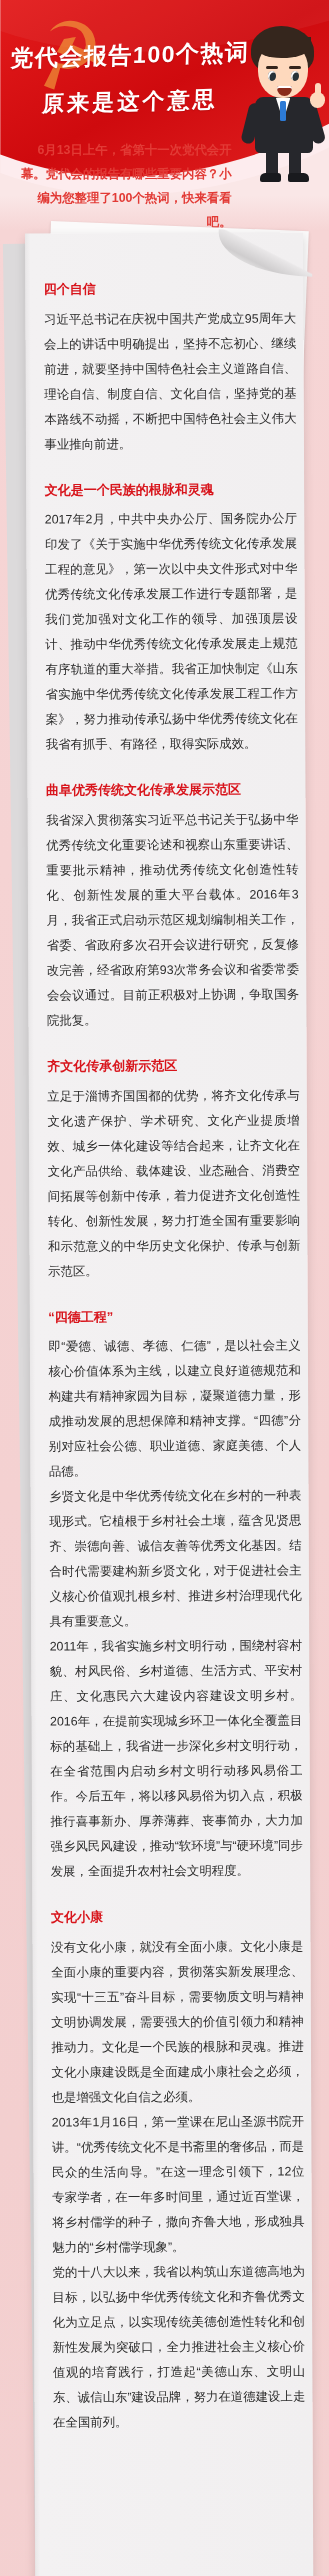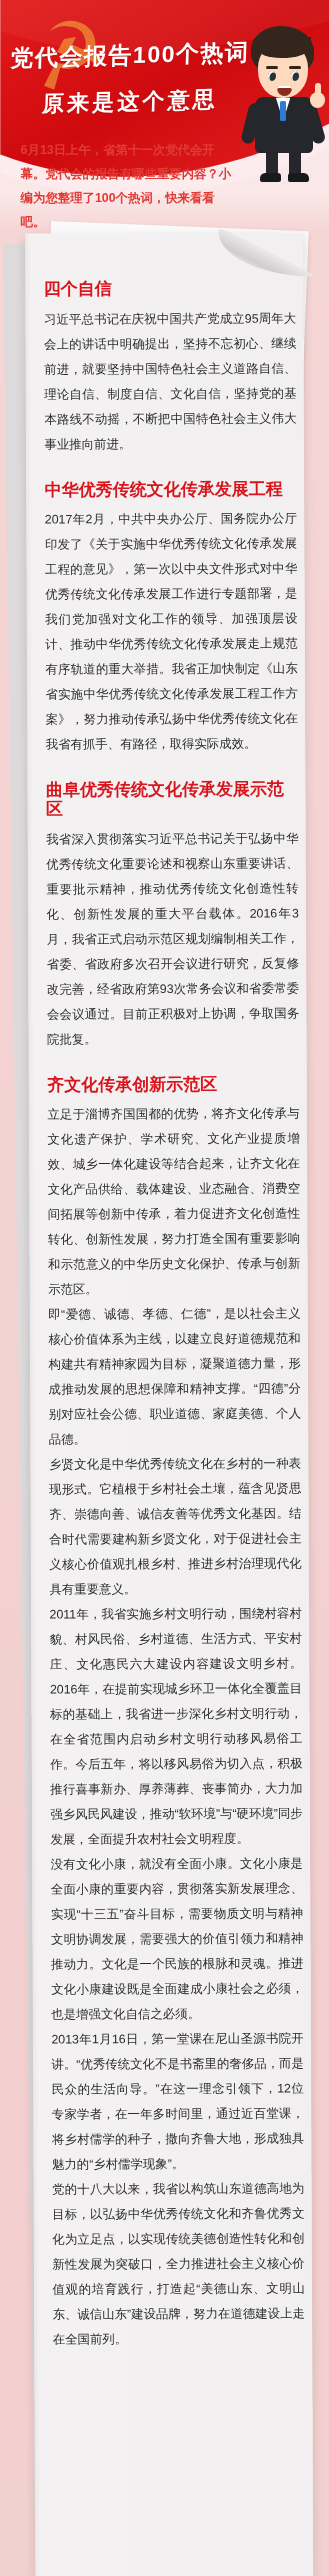--- a/index.html
+++ b/index.html
@@ -9,21 +9,21 @@
   
   .hero{position:absolute;top:0;left:0;width:330px;height:247px;}
   .hero svg{display:block;}
   .emblem{position:absolute;top:11.3px;left:30px;font-size:87px;line-height:1;
           color:#f2a13c;opacity:.65;transform:rotate(-14deg);}
   .title{position:absolute;left:9.3px;width:242px;text-align:center;color:#ffffff;
          font-weight:bold;transform:skewX(-3deg) rotate(-1.5deg);text-shadow:0 1px 1px rgba(120,0,0,.25);}
   .title.l1{top:40px;font-size:23px;letter-spacing:1.5px;}
   .title.l2{top:87px;font-size:22px;letter-spacing:3.1px;}
   .intro{position:absolute;top:138px;left:20.6px;width:211px;color:#e23b36;
-         font-size:12.4px;line-height:24px;font-weight:bold;}
+         font-size:12.4px;line-height:24px;font-weight:bold;text-align:right;}
   
   .man{position:absolute;top:26px;right:3.1px;width:93px;height:161px;}
   .man div{position:absolute;}
   .m-hair{top:0;left:17.5px;width:63px;height:49px;background:#35261d;border-radius:52% 56% 42% 46%;}
   .m-face{top:15.5px;left:24px;width:50px;height:56px;background:#fed9bd;border-radius:46% 46% 48% 48%;}
   .m-fringe{top:11.3px;left:23px;width:54px;height:20.6px;background:#35261d;border-radius:0 0 55% 45%;}
   .m-brow1{top:40px;left:32px;width:12.4px;height:3.1px;background:#33241b;border-radius:2.1px;}
   .m-brow2{top:40px;left:55px;width:12.4px;height:3.1px;background:#33241b;border-radius:2.1px;}
   .m-eye1{top:45px;left:34px;width:8.2px;height:10.3px;background:#273238;border-radius:50%;box-shadow:inset 1.5px 1.5px 0 #fff;}
   .m-eye2{top:45px;left:57px;width:8.2px;height:10.3px;background:#273238;border-radius:50%;box-shadow:inset 1.5px 1.5px 0 #fff;}
@@ -44,21 +44,21 @@
   .sheet-gray{top:242px;left:25px;width:274px;height:3168px;background:#dcdadb;transform:rotate(-.8deg);}
   .sheet-back2{top:226px;left:47px;width:258px;height:196px;background:#fbfafa;transform:rotate(2.3deg);box-shadow:0 1px 3.1px rgba(0,0,0,.12);}
   .sheet-main{top:233px;left:32px;width:278px;height:3187px;transform:rotate(-.25deg);
               background:linear-gradient(90deg,#e9e7e8 0,#f3f1f2 5.2px,#f1eff0 100%);
               box-shadow:0 4.1px 10.3px rgba(0,0,0,.14);overflow:hidden;}
   .page-curl{top:231px;right:17.5px;width:95px;height:44px;
              background:linear-gradient(205deg,rgba(0,0,0,0) 46%,#e9e7e8 48%,#cfcdce 66%,#f6f5f5 82%,#fbfafa 100%);
              border-radius:0 0 0 95%;transform:rotate(2deg);}
   
   .content{padding:47px 7.2px 72px 18.5px;}
-  .sec h2{margin:24px 0 8.2px 0;font-size:17px;line-height:18.5px;color:#d8151c;font-weight:bold;}
+  .sec h2{margin:24px 0 8.2px 0;font-size:13px;line-height:18.5px;color:#d8151c;font-weight:bold;}
   .sec:first-child h2{margin-top:0;}
   .sec p{margin:0;font-size:12.4px;line-height:25px;color:#2b2b2b;text-align:justify;}
 </style>
 </head>
 <body>
 
 <div class="page">
 
   <div class="hero">
     <svg width="330" height="247" viewBox="0 0 640 480">
@@ -107,47 +107,49 @@
   <div class="sheet sheet-back2"></div>
 
   <div class="sheet sheet-main">
     <div class="content" id="sections-container">
     <div class="sec">
       <h2>四个自信</h2>
     <p>习近平总书记在庆祝中国共产党成立95周年大会上的讲话中明确提出，坚持不忘初心、继续前进，就要坚持中国特色社会主义道路自信、理论自信、制度自信、文化自信，坚持党的基本路线不动摇，不断把中国特色社会主义伟大事业推向前进。</p>
         </div>
 
     <div class="sec">
-      <h2>中华优秀传统文化传承发展工程</h2>
+      <h2>文化是一个民族的根脉和灵魂</h2>
     <p>2017年2月，中共中央办公厅、国务院办公厅印发了《关于实施中华优秀传统文化传承发展工程的意见》，第一次以中央文件形式对中华优秀传统文化传承发展工作进行专题部署，是我们党加强对文化工作的领导、加强顶层设计、推动中华优秀传统文化传承发展走上规范有序轨道的重大举措。我省正加快制定《山东省实施中华优秀传统文化传承发展工程工作方案》，努力推动传承弘扬中华优秀传统文化在我省有抓手、有路径，取得实际成效。</p>
         </div>
 
     <div class="sec">
       <h2>曲阜优秀传统文化传承发展示范区</h2>
     <p>我省深入贯彻落实习近平总书记关于弘扬中华优秀传统文化重要论述和视察山东重要讲话、重要批示精神，推动优秀传统文化创造性转化、创新性发展的重大平台载体。2016年3月，我省正式启动示范区规划编制相关工作，省委、省政府多次召开会议进行研究，反复修改完善，经省政府第93次常务会议和省委常委会会议通过。目前正积极对上协调，争取国务院批复。</p>
         </div>
 
     <div class="sec">
       <h2>齐文化传承创新示范区</h2>
     <p>立足于淄博齐国国都的优势，将齐文化传承与文化遗产保护、学术研究、文化产业提质增效、城乡一体化建设等结合起来，让齐文化在文化产品供给、载体建设、业态融合、消费空间拓展等创新中传承，着力促进齐文化创造性转化、创新性发展，努力打造全国有重要影响和示范意义的中华历史文化保护、传承与创新示范区。</p>
         </div>
 
     <div class="sec">
+      <h2>“四德工程”</h2>
     <p>即“爱德、诚德、孝德、仁德”，是以社会主义核心价值体系为主线，以建立良好道德规范和构建共有精神家园为目标，凝聚道德力量，形成推动发展的思想保障和精神支撑。“四德”分别对应社会公德、职业道德、家庭美德、个人品德。</p>
         </div>
 
     <div class="sec">
     <p>乡贤文化是中华优秀传统文化在乡村的一种表现形式。它植根于乡村社会土壤，蕴含见贤思齐、崇德向善、诚信友善等优秀文化基因。结合时代需要建构新乡贤文化，对于促进社会主义核心价值观扎根乡村、推进乡村治理现代化具有重要意义。</p>
         </div>
 
     <div class="sec">
     <p>2011年，我省实施乡村文明行动，围绕村容村貌、村风民俗、乡村道德、生活方式、平安村庄、文化惠民六大建设内容建设文明乡村。2016年，在提前实现城乡环卫一体化全覆盖目标的基础上，我省进一步深化乡村文明行动，在全省范围内启动乡村文明行动移风易俗工作。今后五年，将以移风易俗为切入点，积极推行喜事新办、厚养薄葬、丧事简办，大力加强乡风民风建设，推动“软环境”与“硬环境”同步发展，全面提升农村社会文明程度。</p>
         </div>
 
     <div class="sec">
+      <h2>文化小康</h2>
     <p>没有文化小康，就没有全面小康。文化小康是全面小康的重要内容，贯彻落实新发展理念、实现“十三五”奋斗目标，需要物质文明与精神文明协调发展，需要强大的价值引领力和精神推动力。文化是一个民族的根脉和灵魂。推进文化小康建设既是全面建成小康社会之必须，也是增强文化自信之必须。</p>
         </div>
 
     <div class="sec">
     <p>2013年1月16日，第一堂课在尼山圣源书院开讲。“优秀传统文化不是书斋里的奢侈品，而是民众的生活向导。”在这一理念引领下，12位专家学者，在一年多时间里，通过近百堂课，将乡村儒学的种子，撒向齐鲁大地，形成独具魅力的“乡村儒学现象”。</p>
           <p>党的十八大以来，我省以构筑山东道德高地为目标，以弘扬中华优秀传统文化和齐鲁优秀文化为立足点，以实现传统美德创造性转化和创新性发展为突破口，全力推进社会主义核心价值观的培育践行，打造起“美德山东、文明山东、诚信山东”建设品牌，努力在道德建设上走在全国前列。</p>
         </div>
 
   </div>
 

